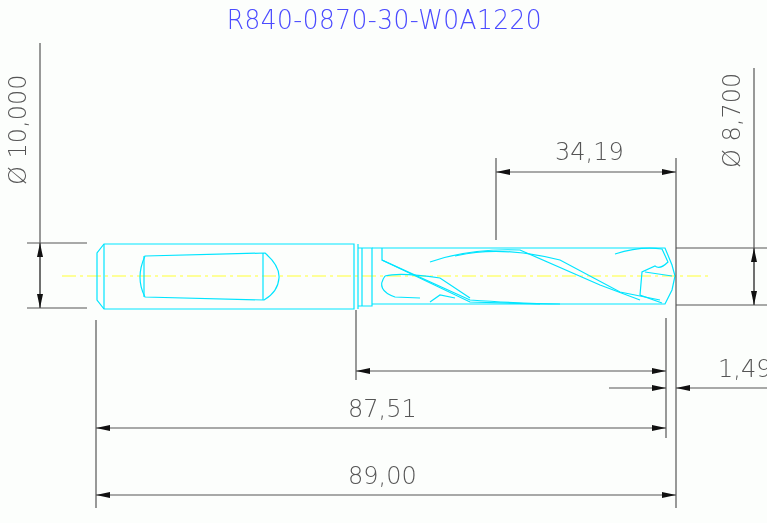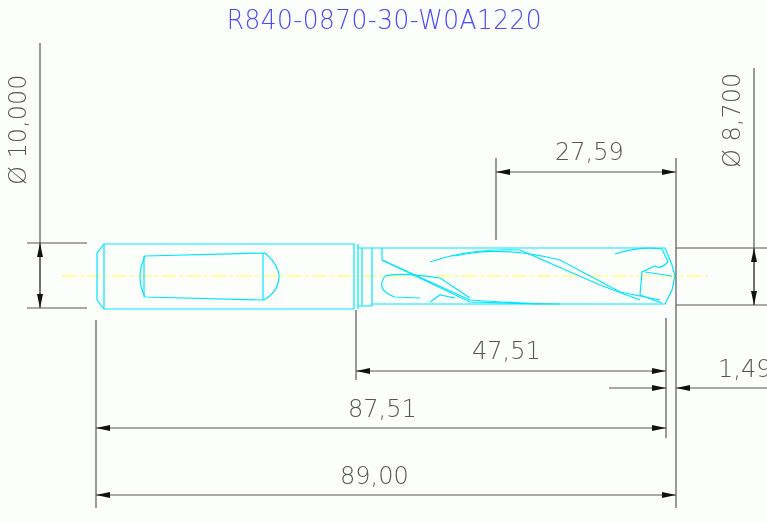--- a/index.html
+++ b/index.html
@@ -80,18 +80,17 @@
       <line x1="356" y1="371" x2="666" y2="371" marker-start="url(#arr)" marker-end="url(#arr)"></line>
       <line x1="609" y1="388" x2="666" y2="388" marker-end="url(#arr)"></line>
       <line x1="676" y1="388" x2="767" y2="388" marker-start="url(#arr)"></line>
       <line x1="96" y1="428" x2="666" y2="428" marker-start="url(#arr)" marker-end="url(#arr)"></line>
       <line x1="96" y1="495" x2="676" y2="495" marker-start="url(#arr)" marker-end="url(#arr)"></line>
     </g>
   </svg>
 
   <div class="dimtxt vert" style="left:4px;top:185px;">Ø 10,000</div>
   <div class="dimtxt vert" style="left:718px;top:168px;">Ø 8,700</div>
-  <div class="dimtxt" style="left:555px;top:138px;">27,59</div>
-  <div class="dimtxt" style="left:472px;top:337px;">47,51</div>
+  <div class="dimtxt" style="left:555px;top:138px;">34,19</div>
   <div class="dimtxt" style="left:718px;top:355px;">1,49</div>
   <div class="dimtxt" style="left:348px;top:395px;">87,51</div>
-  <div class="dimtxt" style="left:340px;top:462px;">89,00</div>
+  <div class="dimtxt" style="left:348px;top:462px;">89,00</div>
 </div>
 
 </body></html>

